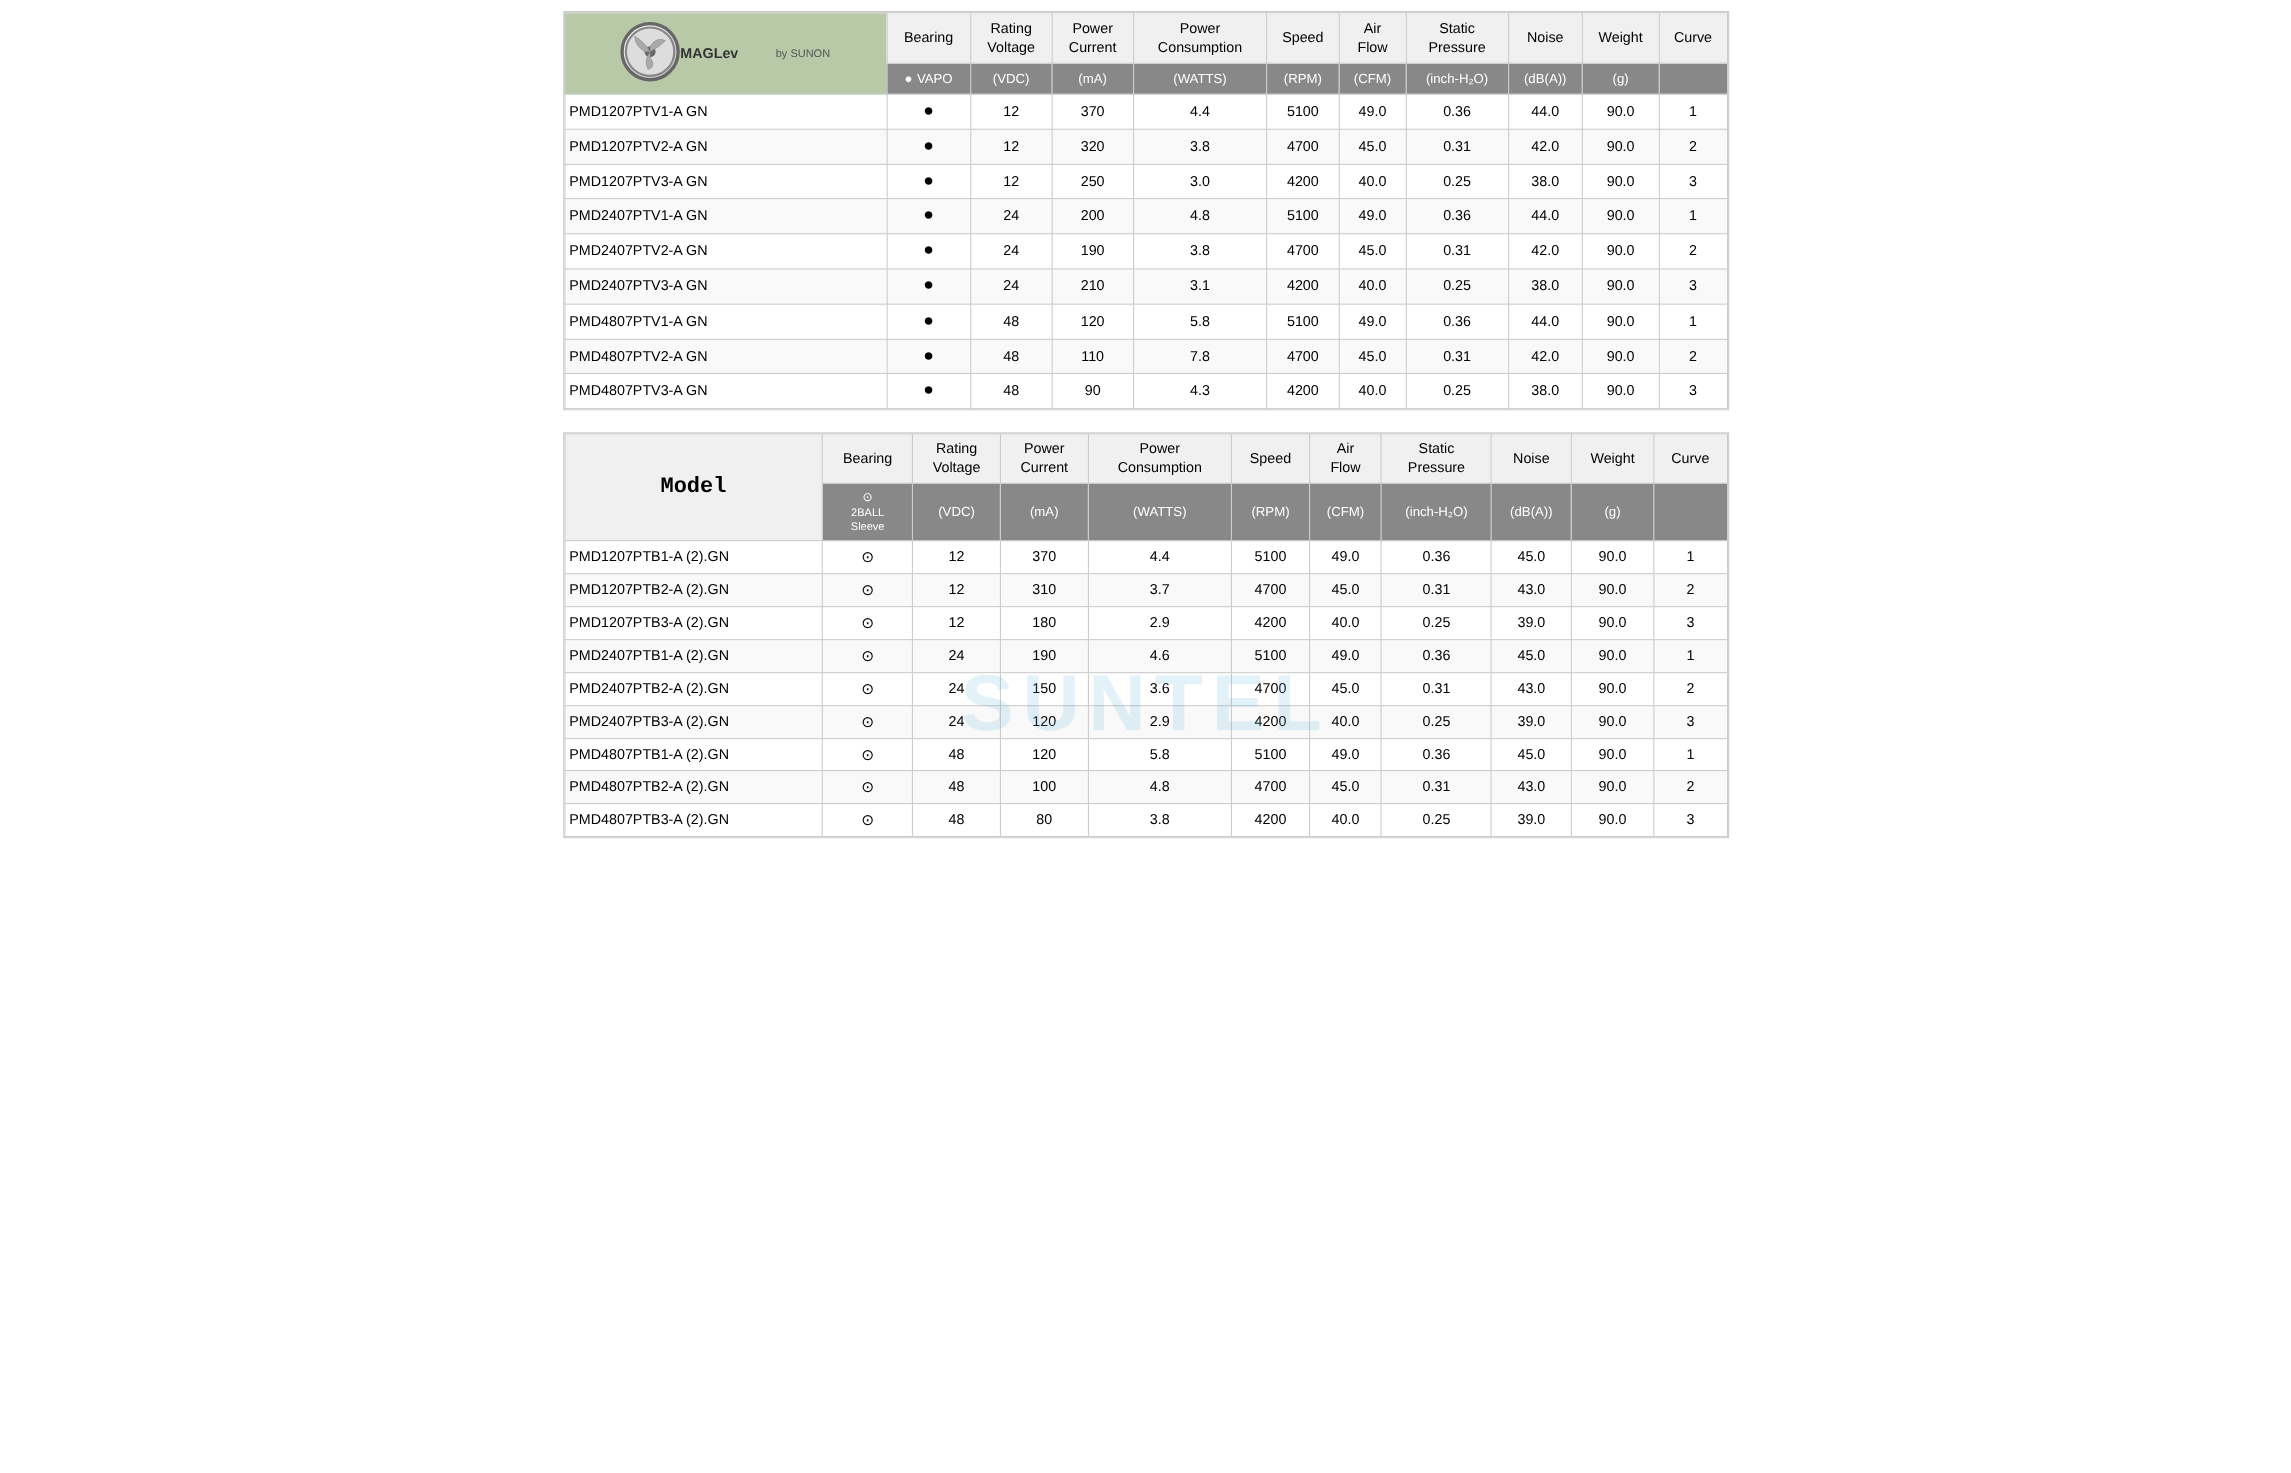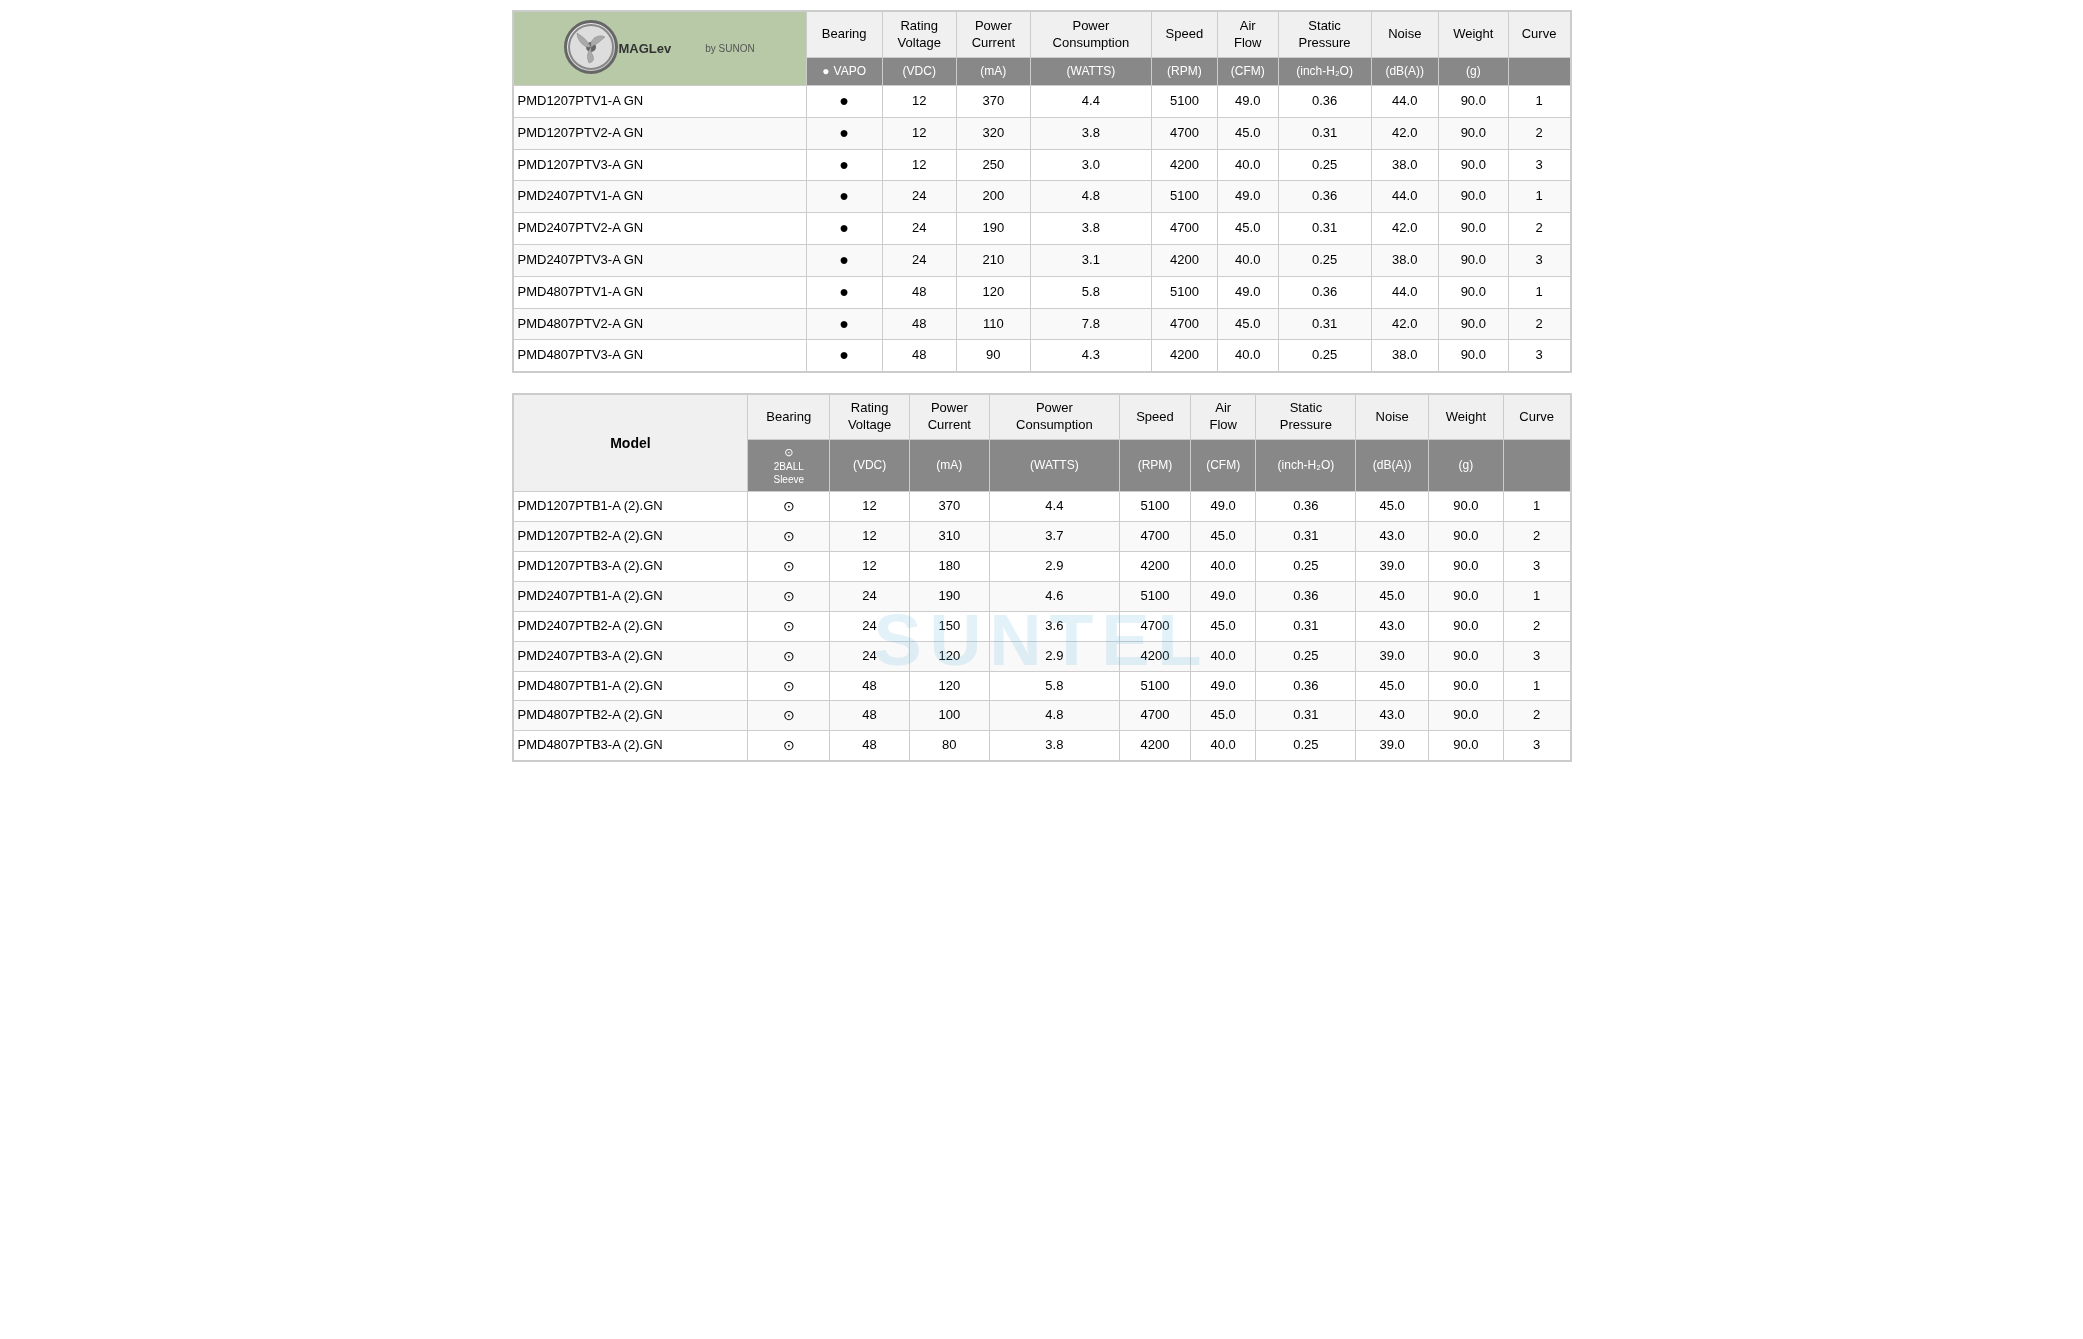--- a/index.html
+++ b/index.html
@@ -285,21 +285,21 @@
   </tr>
         </tbody>
     </table>
   </div>
 
   <div class="table-section">
     <div class="watermark">SUNTEL</div>
     <table>
       <thead>
         <tr class="header-row">
-          <td rowspan="2" style="background:#f0f0f0; font-weight:bold; font-size:14px; text-align:center; padding:12px;">
+          <td rowspan="2" style="background:#f0f0f0; font-weight:bold; font-size:20px; text-align:center; padding:12px;font-family:Liberation Mono, monospace;">
             <span>Model</span>
           </td>
           <th>Bearing</th>
           <th>Rating<br>Voltage</th>
           <th>Power<br>Current</th>
           <th>Power<br>Consumption</th>
           <th>Speed</th>
           <th>Air<br>Flow</th>
           <th>Static<br>Pressure</th>
           <th>Noise</th>

